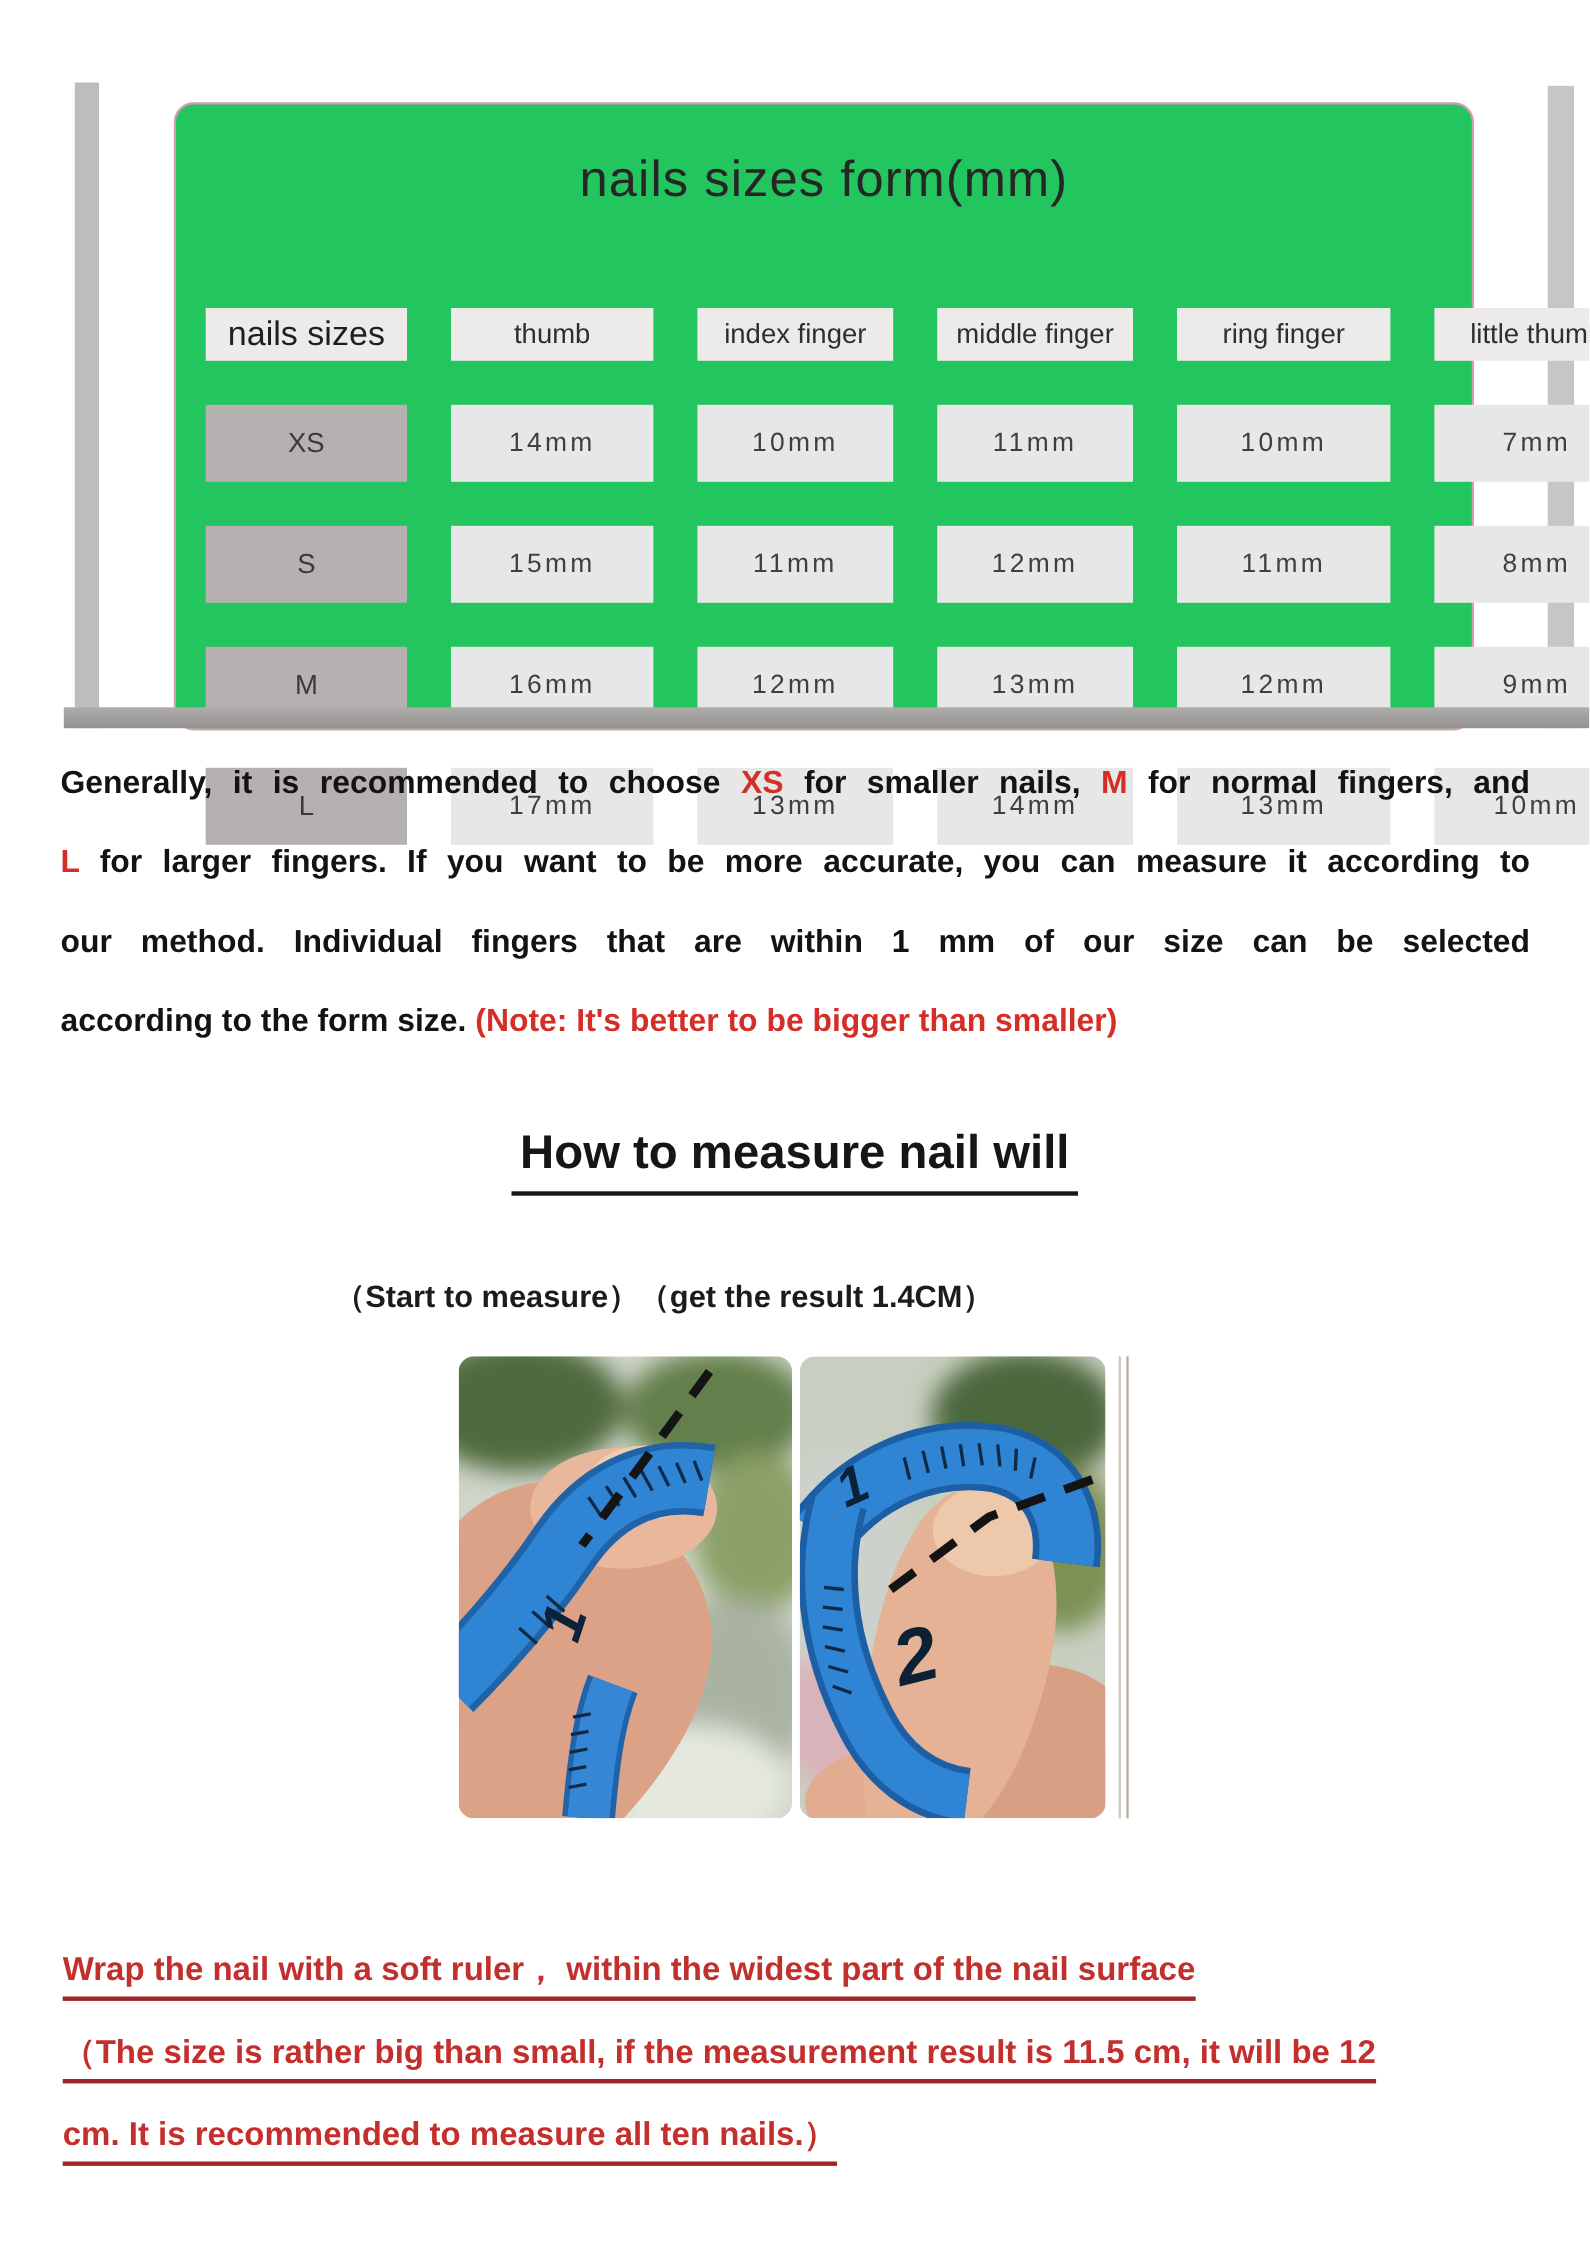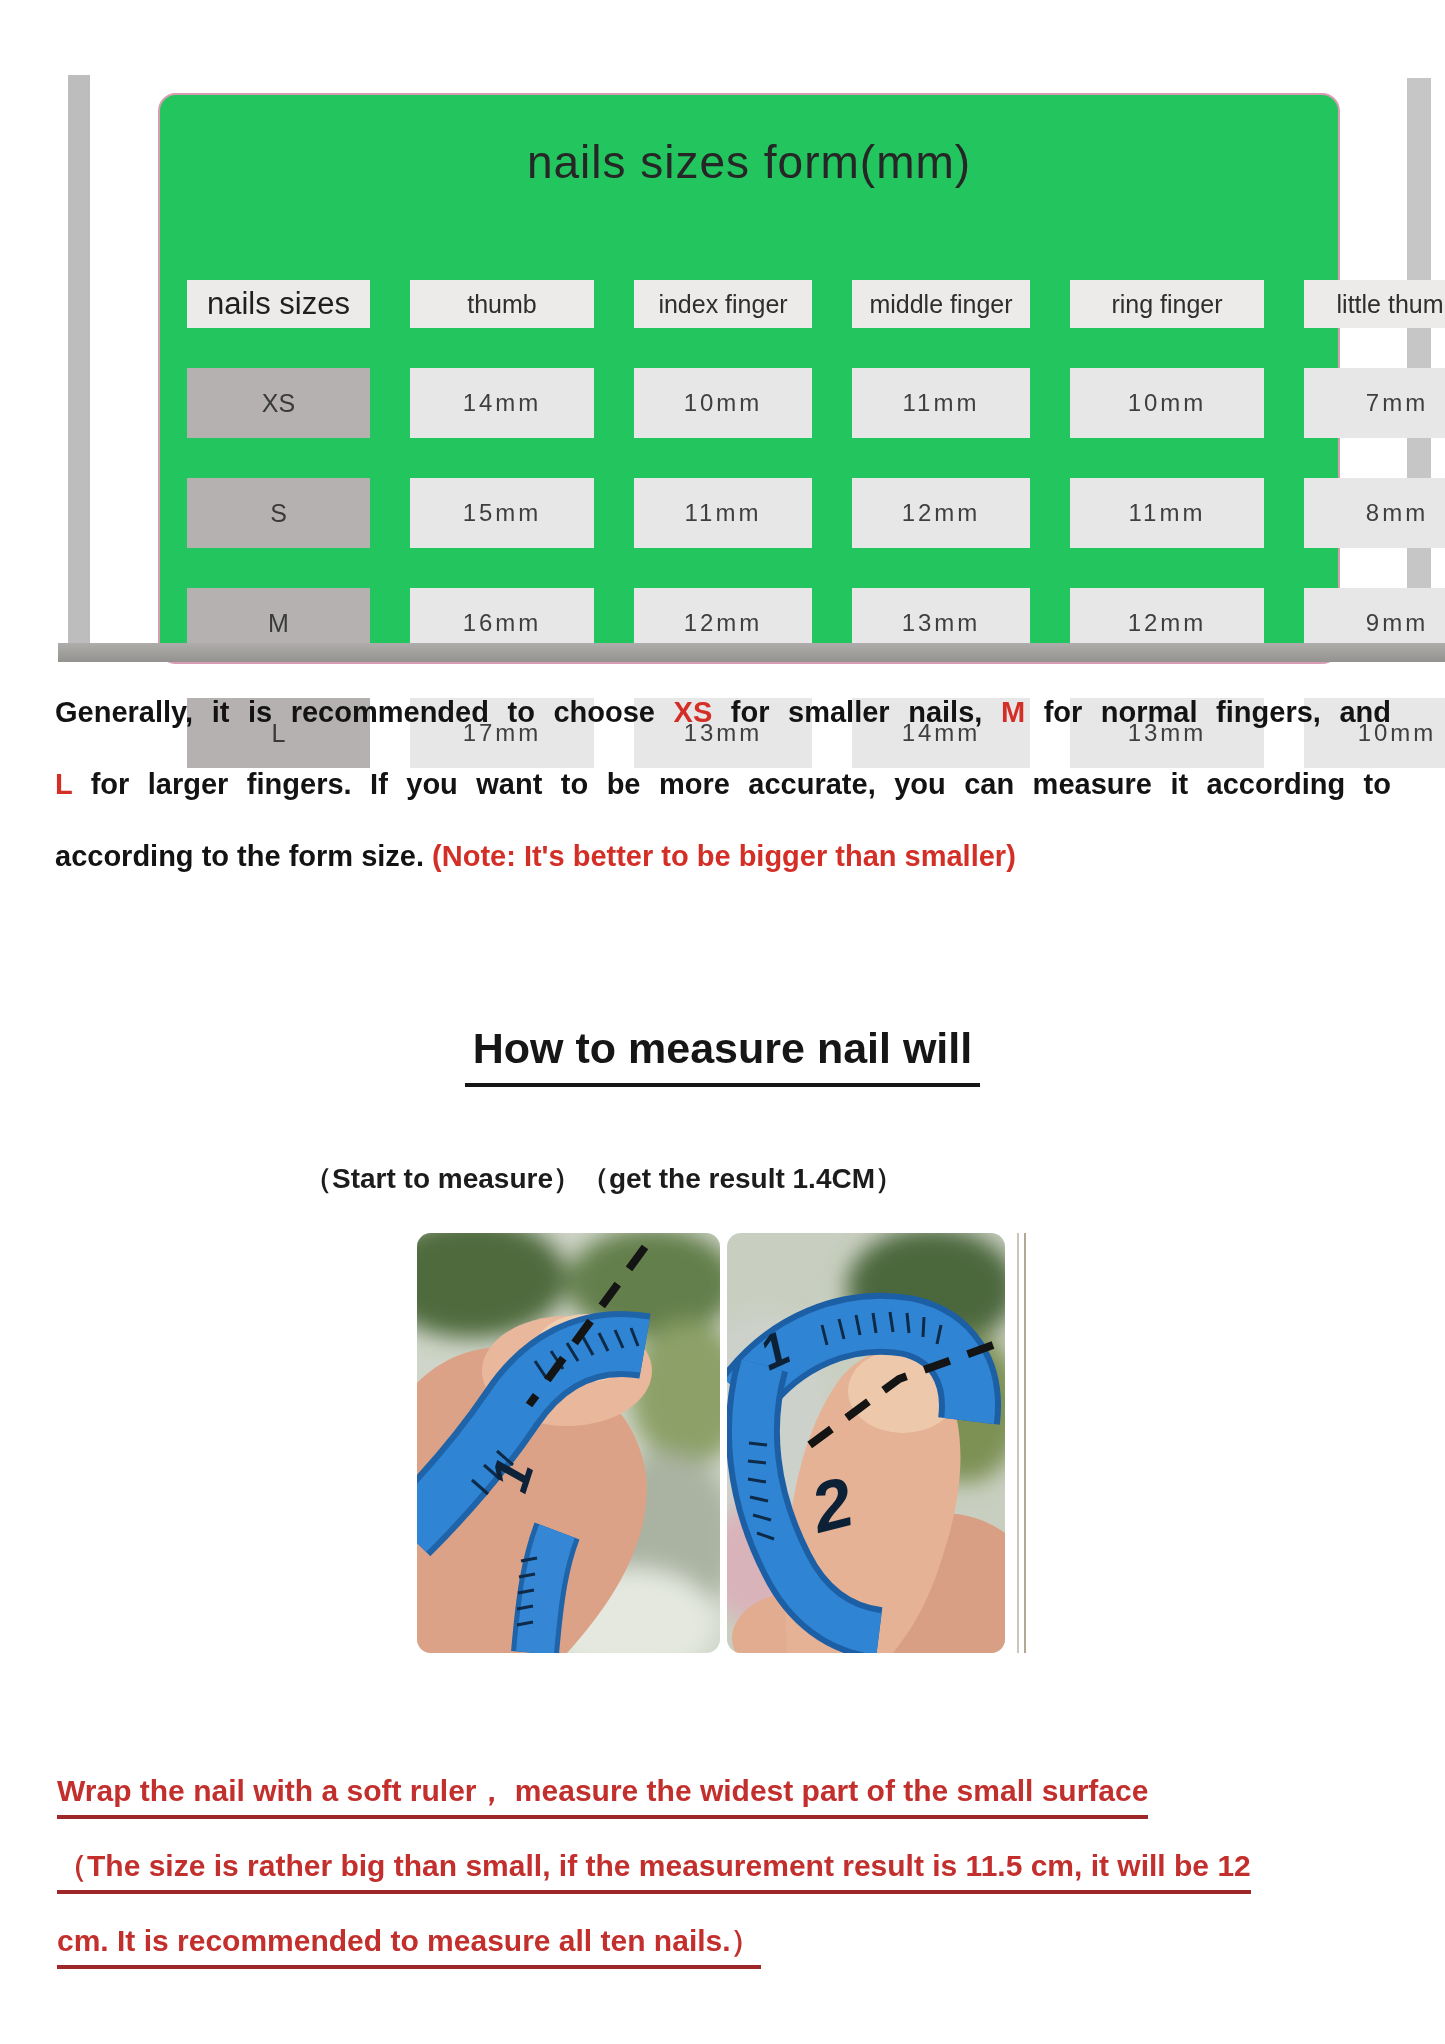--- a/index.html
+++ b/index.html
@@ -98,20 +98,21 @@
         <div class="tcell value-cell">13mm</div>
         <div class="tcell value-cell">10mm</div>
       </div>
   </div>
 
   <div class="bottom-strip"></div>
 
   <div class="para" id="para">
       <div class="para-line just"><span>Generally, it is recommended to choose </span><span class="red">XS</span><span> for smaller nails, </span><span class="red">M</span><span> for normal fingers, and</span></div>
       <div class="para-line just"><span class="red">L</span><span> for larger fingers. If you want to be more accurate, you can measure it according to</span></div>
+      <div class="para-line just"><span>our method. Individual fingers that are within 1 mm of our size can be selected</span></div>
       <div class="para-line"><span>according to the form size. </span><span class="red">(Note: It's better to be bigger than smaller)</span></div>
     </div>
 
   <div class="heading-wrap">
     <span>How to measure nail will</span>
   </div>
 
   <div class="caption">（Start to measure）（get the result 1.4CM）</div>
 
   <div class="photos">
@@ -207,18 +208,18 @@
           <text x="92" y="300" font-size="70" font-weight="bold" font-style="italic" fill="#0c2136" transform="rotate(-14 92 300)">2</text>
         </g>
         <path d="M266,112 L172,146 L80,214" stroke="#141414" stroke-width="8" stroke-dasharray="27 19" fill="none"></path>
       </svg>
     </div>
 
     <div class="photo-divider"></div>
   </div>
 
   <div class="footer">
-    <div class="fline"><span>Wrap the nail with a soft ruler， measure the widest part of the small surface</span></div>
+    <div class="fline"><span>Wrap the nail with a soft ruler， within the widest part of the nail surface</span></div>
     <div class="fline"><span>（The size is rather big than small, if the measurement result is 11.5 cm, it will be 12</span></div>
     <div class="fline"><span>cm. It is recommended to measure all ten nails.）</span></div>
   </div>
 
 </div>
 
 </body></html>

